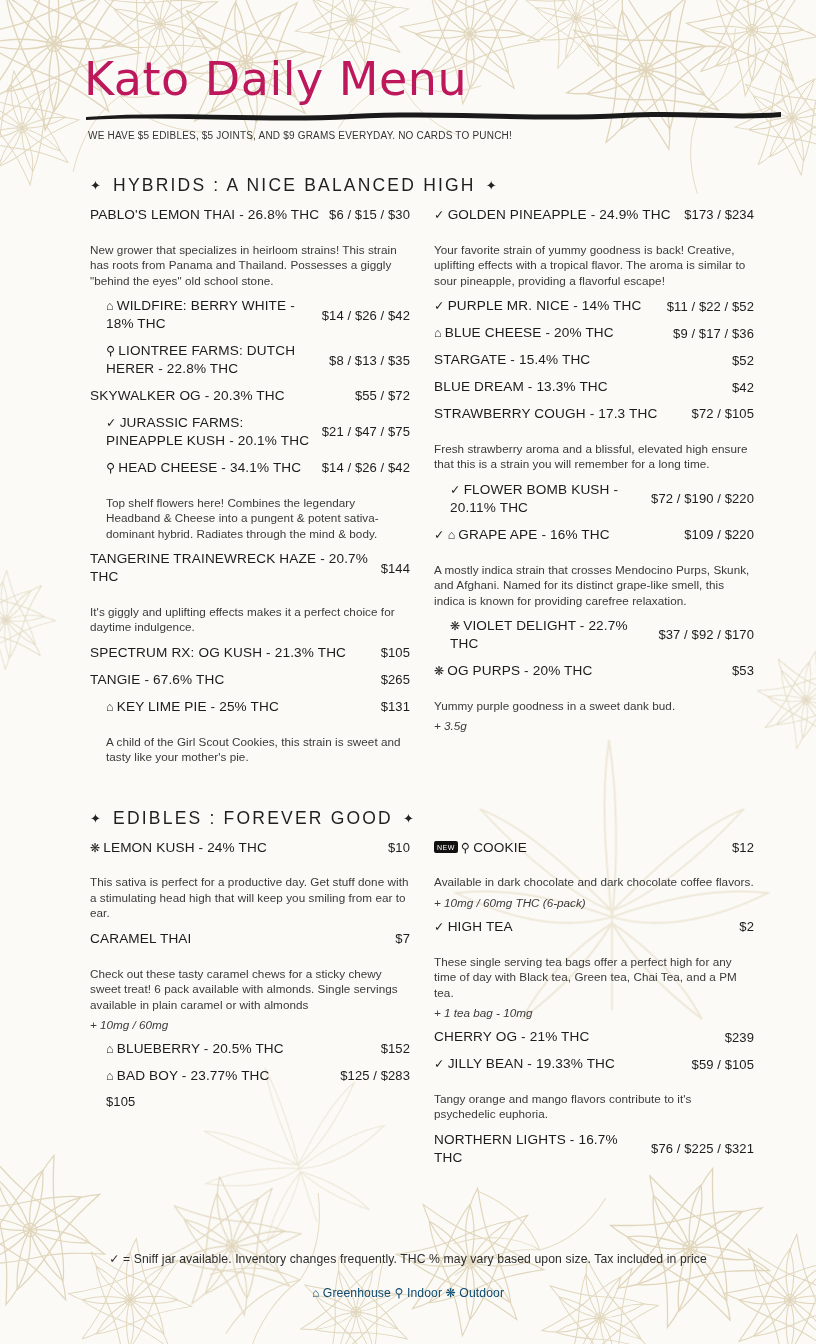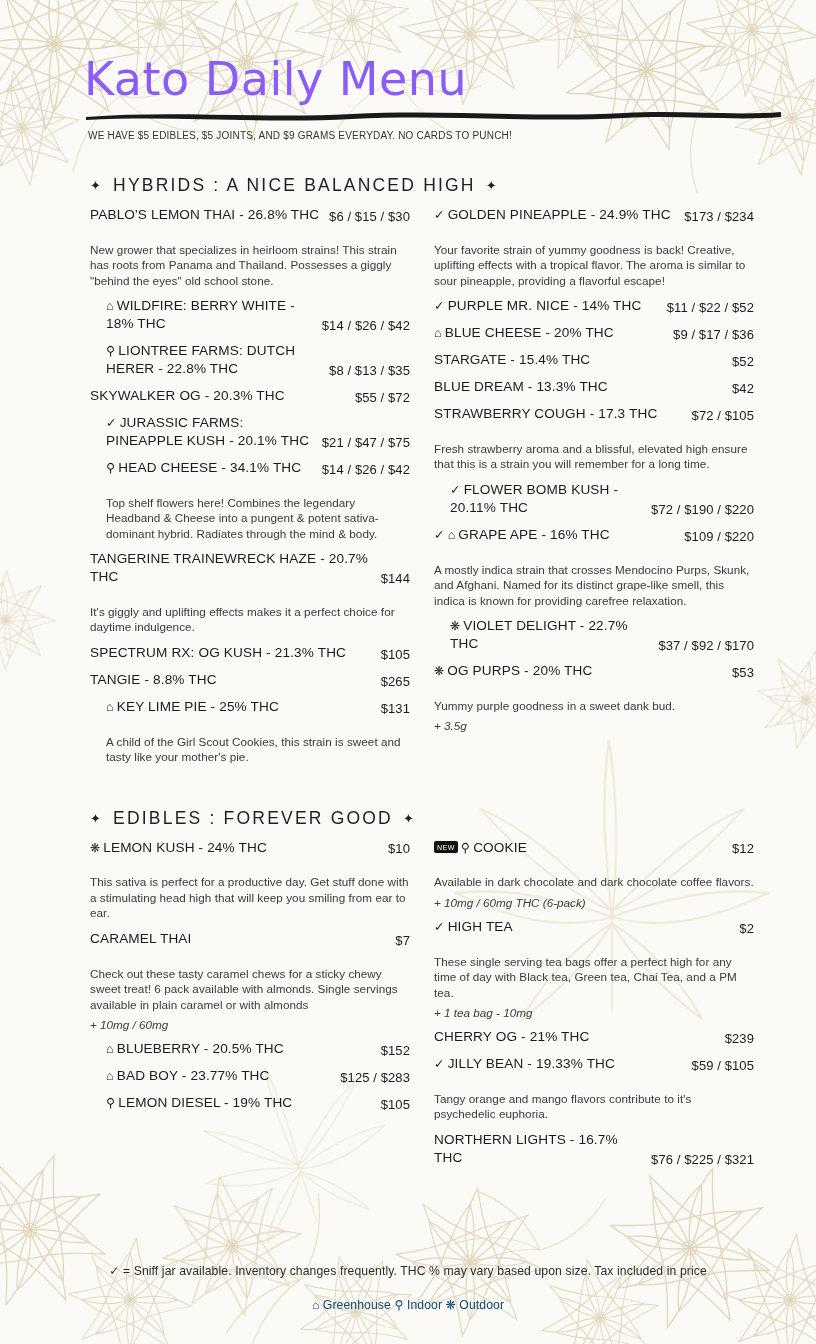--- a/index.html
+++ b/index.html
@@ -31,21 +31,21 @@
     padding: 52px 62px 0 62px;
     box-sizing: border-box;
     height: 100%;
   }
 
   
   .title {
     font-size: 46px;
     letter-spacing: 0.5px;
     font-weight: 400;
-    color: #8b5cf6;
+    color: #be185d;
     margin: 0 0 2px 22px;
     font-family: "DejaVu Sans", sans-serif;
   }
   .brush {
     margin: 2px 22px 0 22px;
     height: 14px;
     position: relative;
   }
   .brush svg { position: absolute; left: 0; top: 0; }
   .subtitle {
@@ -77,21 +77,21 @@
     gap: 24px;
     padding-left: 28px;
   }
   .col { width: 346px; }
 
   .item { margin-bottom: 9px; }
   .item.indent { padding-left: 16px; }
 
   .row {
     display: flex;
-    align-items: flex-end;
+    align-items: center;
     justify-content: space-between;
     gap: 8px;
   }
   .name {
     font-size: 13.6px;
     line-height: 1.32;
     color: #1c1c1c;
     letter-spacing: 0.15px;
     flex: 1 1 auto;
   }
@@ -137,21 +137,21 @@
     border-radius: 2px;
     vertical-align: 2px;
     margin-right: 3px;
     font-family: "Liberation Sans", sans-serif;
   }
 
   
   .footer {
     position: absolute;
     left: 0; right: 0;
-    bottom: 32px;
+    bottom: 44px;
     text-align: center;
     z-index: 3;
   }
   .footer .line1 {
     font-size: 12.2px;
     color: #2c2c2c;
     letter-spacing: 0.1px;
   }
   .footer .line2 {
     font-size: 12.2px;
@@ -313,21 +313,21 @@
 
       <div class="item">
         <div class="row">
           <div class="name">SPECTRUM RX: OG KUSH - 21.3% THC</div>
           <div class="price">$105</div>
         </div>
       </div>
 
       <div class="item">
         <div class="row">
-          <div class="name">TANGIE - 8.8% THC</div>
+          <div class="name">TANGIE - 67.6% THC</div>
           <div class="price">$265</div>
         </div>
       </div>
 
       <div class="item indent">
         <div class="row">
           <div class="name"><span class="ico house">⌂</span><span>KEY LIME PIE - 25% THC</span></div>
           <div class="price">$131</div>
         </div>
         <div class="desc">A child of the Girl Scout Cookies, this strain is sweet and tasty like your mother's pie.</div>
@@ -450,21 +450,20 @@
 
       <div class="item indent">
         <div class="row">
           <div class="name"><span class="ico house">⌂</span><span>BAD BOY - 23.77% THC</span></div>
           <div class="price">$125 / $283</div>
         </div>
       </div>
 
       <div class="item indent">
         <div class="row">
-          <div class="name"><span class="ico pin">⚲</span><span>LEMON DIESEL - 19% THC</span></div>
           <div class="price">$105</div>
         </div>
       </div>
 
     </div>
 
     <div class="col">
 
       <div class="item">
         <div class="row">

